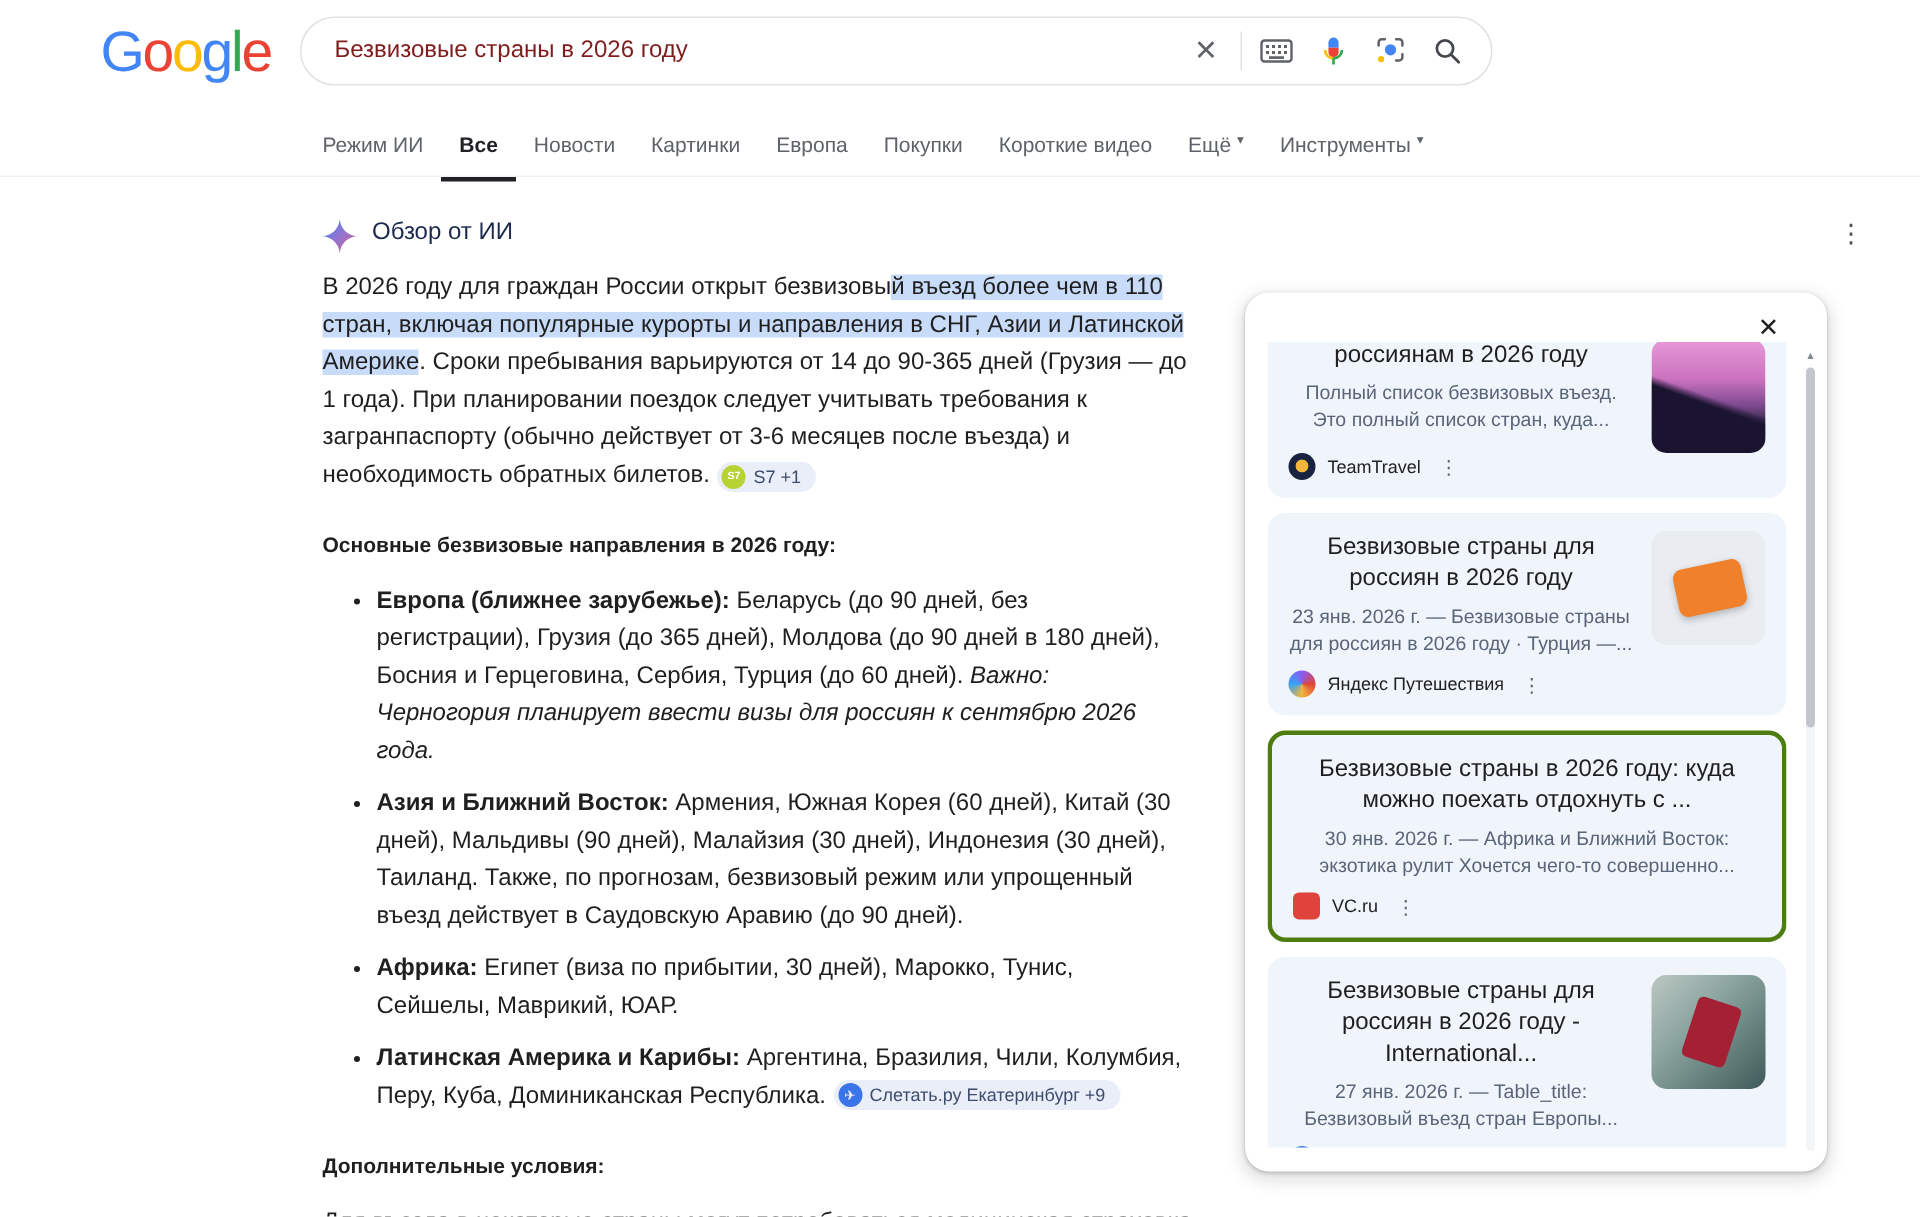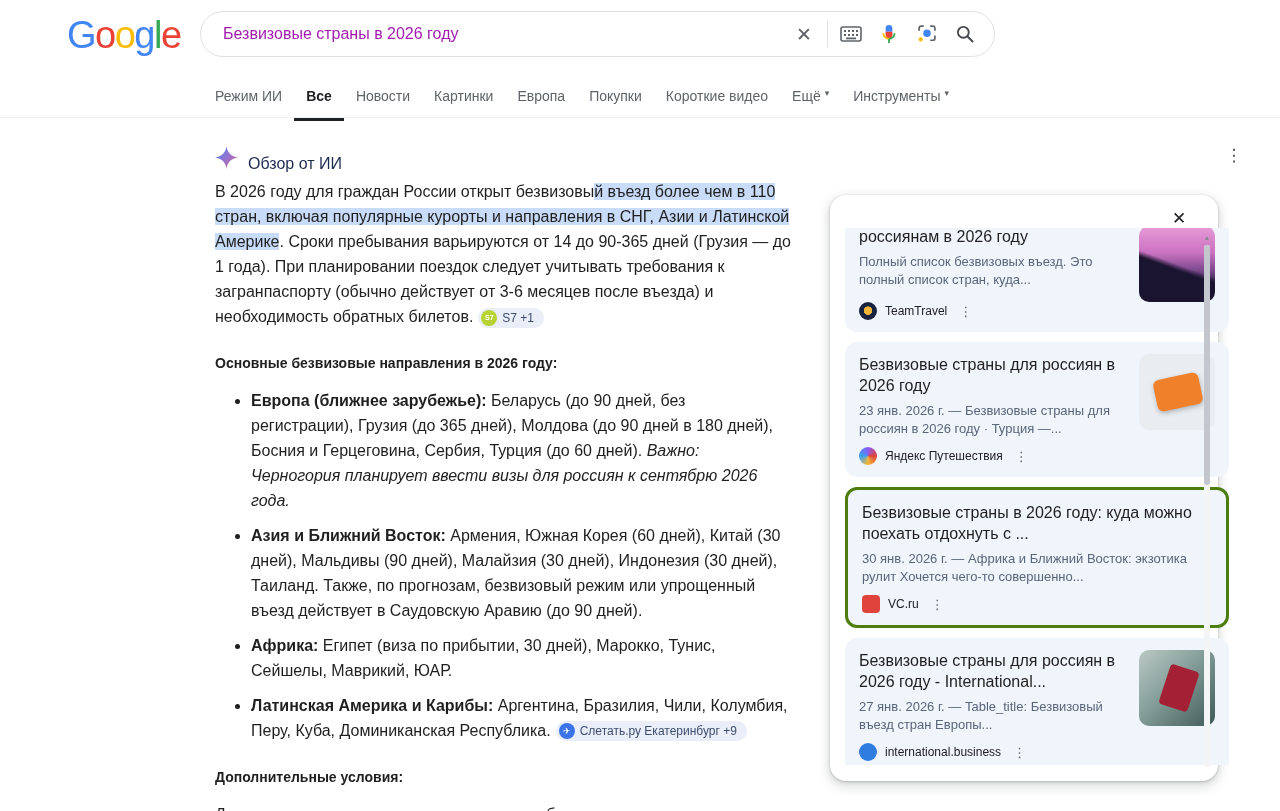--- a/index.html
+++ b/index.html
@@ -4,35 +4,35 @@
 <style>
   * { margin:0; padding:0; box-sizing:border-box; }
   html,body { width:1280px; height:811px; }
   body { position:relative; background:#fff; font-family:"Liberation Sans", sans-serif; color:#1f1f1f; overflow:hidden; }
 
   
   .logo { position:absolute; left:67px; top:14px; font-size:38px; font-weight:500; letter-spacing:-1.5px; cursor:pointer; }
   .lb{color:#4285F4}.lr{color:#EA4335}.ly{color:#FBBC05}.lg{color:#34A853}
 
   .searchbar { position:absolute; left:200px; top:11px; width:795px; height:46px; border:1px solid #dfe1e5; border-radius:24px; display:flex; align-items:center; padding:0 10px 0 22px; background:#fff; }
-  .searchbar input { flex:1; border:none; outline:none; font-size:16px; color:#a21caf; font-family:inherit; background:transparent; }
+  .searchbar input { flex:1; border:none; outline:none; font-size:16px; color:#7f1d1d; font-family:inherit; background:transparent; }
   .sb-icons { display:flex; align-items:center; }
   .sb-btn { width:38px; height:40px; display:flex; align-items:center; justify-content:center; cursor:pointer; }
   .clear-x { font-size:19px; color:#5f6368; }
   .vdiv { width:1px; height:26px; background:#dfe1e5; margin:0 4px; }
 
   
   .tabs { position:absolute; left:203px; top:84px; display:flex; font-size:14px; color:#5f6368; }
   .tab { padding:4px 12px 14px 12px; cursor:pointer; white-space:nowrap; display:flex; gap:4px; }
   .tab.active { color:#202124; font-weight:700; border-bottom:3px solid #202124; }
   .caret { font-size:9px; color:#5f6368; }
   .tabs-divider { position:absolute; left:0; top:117px; width:1280px; height:1px; background:#f0f1f2; }
 
   
-  .ai-header { position:absolute; left:215px; top:146px; display:flex; align-items:flex-end; gap:10px; }
+  .ai-header { position:absolute; left:215px; top:146px; display:flex; align-items:flex-start; gap:10px; }
   .ai-label { font-size:16px; font-weight:500; color:#1d2a50; }
   .kebab-main { position:absolute; left:1222px; top:145px; font-size:17px; color:#4a4e53; cursor:pointer; width:24px; text-align:center; }
 
   
   .main-col { position:absolute; left:215px; top:179px; width:588px; font-size:16px; line-height:25px; color:#1f1f1f; }
   .hl { background:#c8dbf8; }
   .section-h { font-size:14px; font-weight:700; margin:22px 0 12px 0; }
   .main-col ul { margin:12px; padding-left:24px; }
   .main-col li { margin-bottom:10px; }
   .lead { font-weight:700; }
@@ -40,21 +40,21 @@
 
   .chip { display:inline-flex; align-items:center; gap:5px; background:#e9eef8; border-radius:999px; padding:2px 10px 2px 3px; font-size:12px; line-height:16px; color:#3e4d6e; margin-left:5px; vertical-align:2px; cursor:pointer; white-space:nowrap; }
   .chip-dot { width:16px; height:16px; border-radius:50%; display:flex; align-items:center; justify-content:center; flex-shrink:0; color:#fff; }
   .dot-s7 { background:#b6d233; font-size:7px; font-weight:700; }
   .dot-sletat { background:#3b73e8; font-size:9px; }
 
   
   .panel { position:absolute; left:830px; top:195px; width:388px; height:586px; background:#fff; border-radius:16px;
            box-shadow:0 1px 3px rgba(60,64,67,.3), 0 4px 10px 3px rgba(60,64,67,.15); }
   .panel-close { position:absolute; top:10px; right:26px; width:26px; height:26px; background:none; border:none; font-size:17px; color:#202124; cursor:pointer; z-index:5; font-family:inherit; }
-  .panel-clip { position:absolute; top:33px; left:15px; width:384px; bottom:16px; overflow:hidden; }
+  .panel-clip { position:absolute; top:33px; left:15px; width:346px; bottom:16px; overflow:hidden;text-align:center; }
 
   .res-card { background:#f0f4fb; border-radius:12px; padding:12px 14px; margin-bottom:10px; cursor:pointer; }
   .res-card.first { margin-top:-14px; border-top-left-radius:0; border-top-right-radius:0; }
   .res-card.highlight { border:3px solid #4d7c0f; }
   .card-body { display:flex; gap:12px; }
   .card-text { flex:1; min-width:0; }
   .card-title { font-size:16px; line-height:21px; color:#1f1f1f; margin-bottom:6px; }
   .card-snippet { font-size:13px; line-height:18px; color:#596579; margin-bottom:9px; }
   .thumb { width:76px; height:76px; border-radius:10px; flex-shrink:0; position:relative; overflow:hidden; }
   .thumb1 { background:linear-gradient(200deg, rgba(20,16,33,0) 50%, #1a1430 56%),

